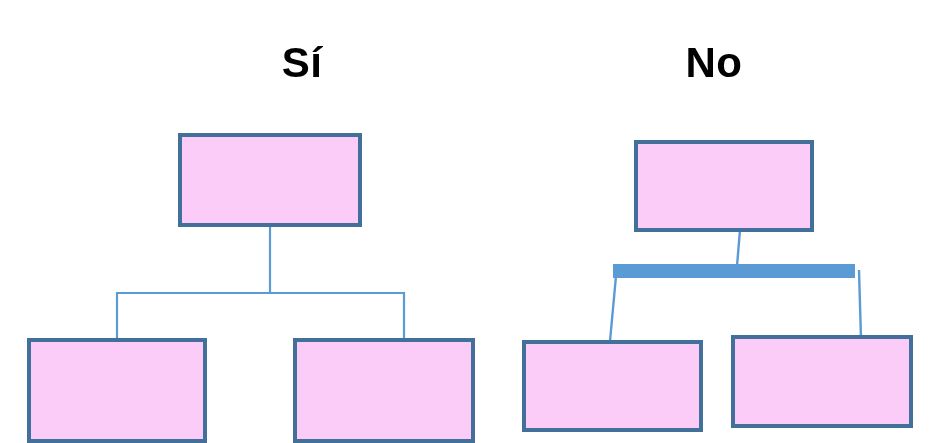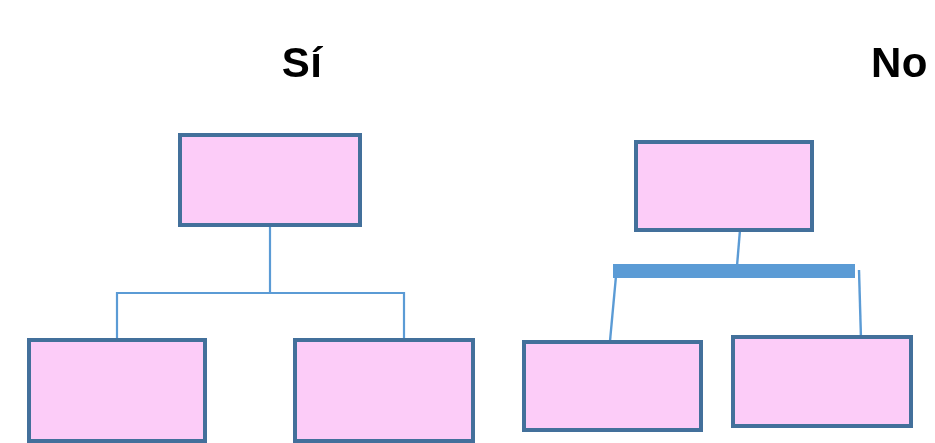--- a/index.html
+++ b/index.html
@@ -31,21 +31,21 @@
     width: 100%;
     text-align: center;
     font-size: 42px;
     font-weight: bold;
     color: #000000;
     line-height: 1;
     letter-spacing: 0.5px;
     white-space: nowrap;
   }
   #title-si { left: 0; width: 604px; }
-  #title-no { left: 0; width: 428px; text-align: right; }
+  #title-no { left: 0; width: 428px; }
 
   .node {
     position: absolute;
     box-sizing: border-box;
     background: #fcccf8;
     border: 4px solid #43709b;
   }
 
   .edge-svg {
     position: absolute;

